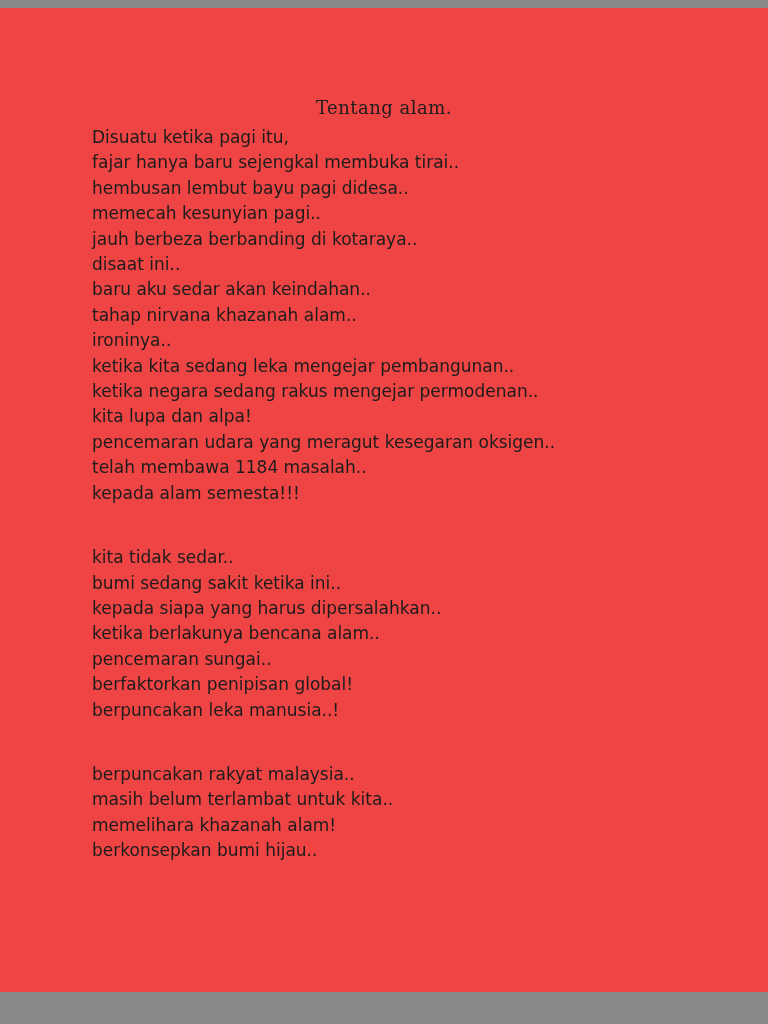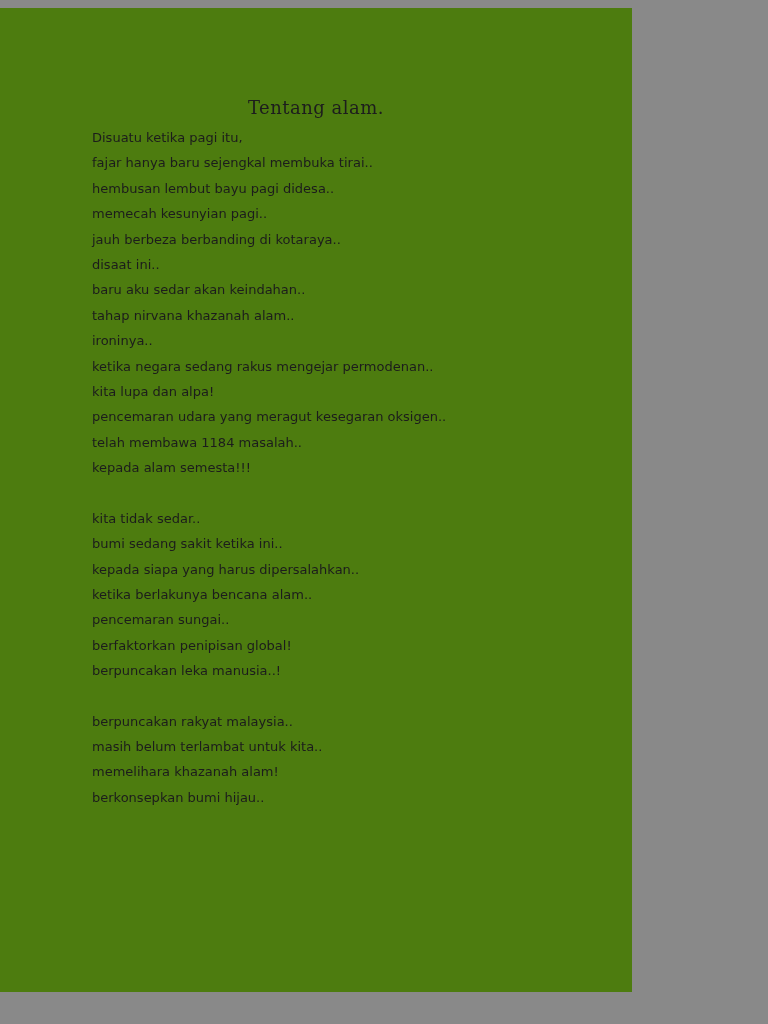--- a/index.html
+++ b/index.html
@@ -11,23 +11,23 @@
     height: 1024px;
     background: #898989;
     position: relative;
     overflow: hidden;
     font-family: "DejaVu Sans", sans-serif;
   }
   .doc-page {
     position: absolute;
     top: 8px;
     left: 0;
-    width: 632px;
+    width: 768px;
     height: 984px;
-    background: #4d7c0f;
+    background: #ef4444;
     box-sizing: border-box;
     padding-top: 87px;
   }
   .poem-title {
     text-align: center;
     font-family: "DejaVu Serif", serif;
     font-size: 18px;
     line-height: 26px;
     color: #1d1d1d;
     letter-spacing: 0.5px;
@@ -35,24 +35,24 @@
   .poem-body {
     margin-top: 4px;
     padding-left: 92px;
     padding-right: 40px;
     color: #1c1c1c;
   }
   .stanza {
     margin: 0;
   }
   .stanza + .stanza {
-    margin-top: 25px;
+    margin-top: 39px;
   }
   .line {
-    font-size: 13px;
+    font-size: 17px;
     line-height: 25.4px;
     white-space: nowrap;
     font-family: "DejaVu Sans", sans-serif;
   }
 </style>
 </head>
 <body>
 
 <div class="doc-page">
   <div class="poem-title">Tentang alam.</div>
@@ -62,20 +62,21 @@
     <div class="stanza">
       <div class="line">Disuatu ketika pagi itu,</div>
       <div class="line">fajar hanya baru sejengkal membuka tirai..</div>
       <div class="line">hembusan lembut bayu pagi didesa..</div>
       <div class="line">memecah kesunyian pagi..</div>
       <div class="line">jauh berbeza berbanding di kotaraya..</div>
       <div class="line">disaat ini..</div>
       <div class="line">baru aku sedar akan keindahan..</div>
       <div class="line">tahap nirvana khazanah alam..</div>
       <div class="line">ironinya..</div>
+      <div class="line">ketika kita sedang leka mengejar pembangunan..</div>
       <div class="line">ketika negara sedang rakus mengejar permodenan..</div>
       <div class="line">kita lupa dan alpa!</div>
       <div class="line">pencemaran udara yang meragut kesegaran oksigen..</div>
       <div class="line">telah membawa 1184 masalah..</div>
       <div class="line">kepada alam semesta!!!</div>
     </div>
 
     <div class="stanza">
       <div class="line">kita tidak sedar..</div>
       <div class="line">bumi sedang sakit ketika ini..</div>

